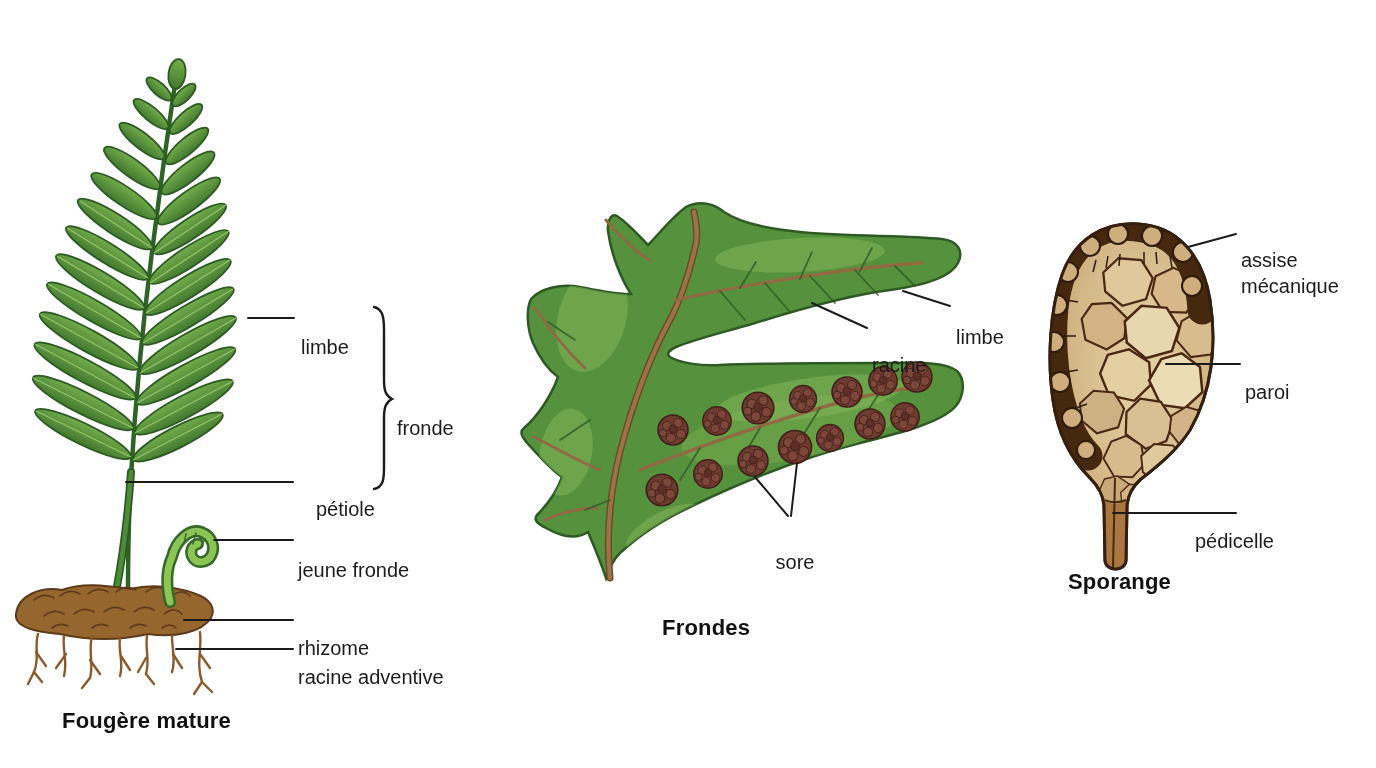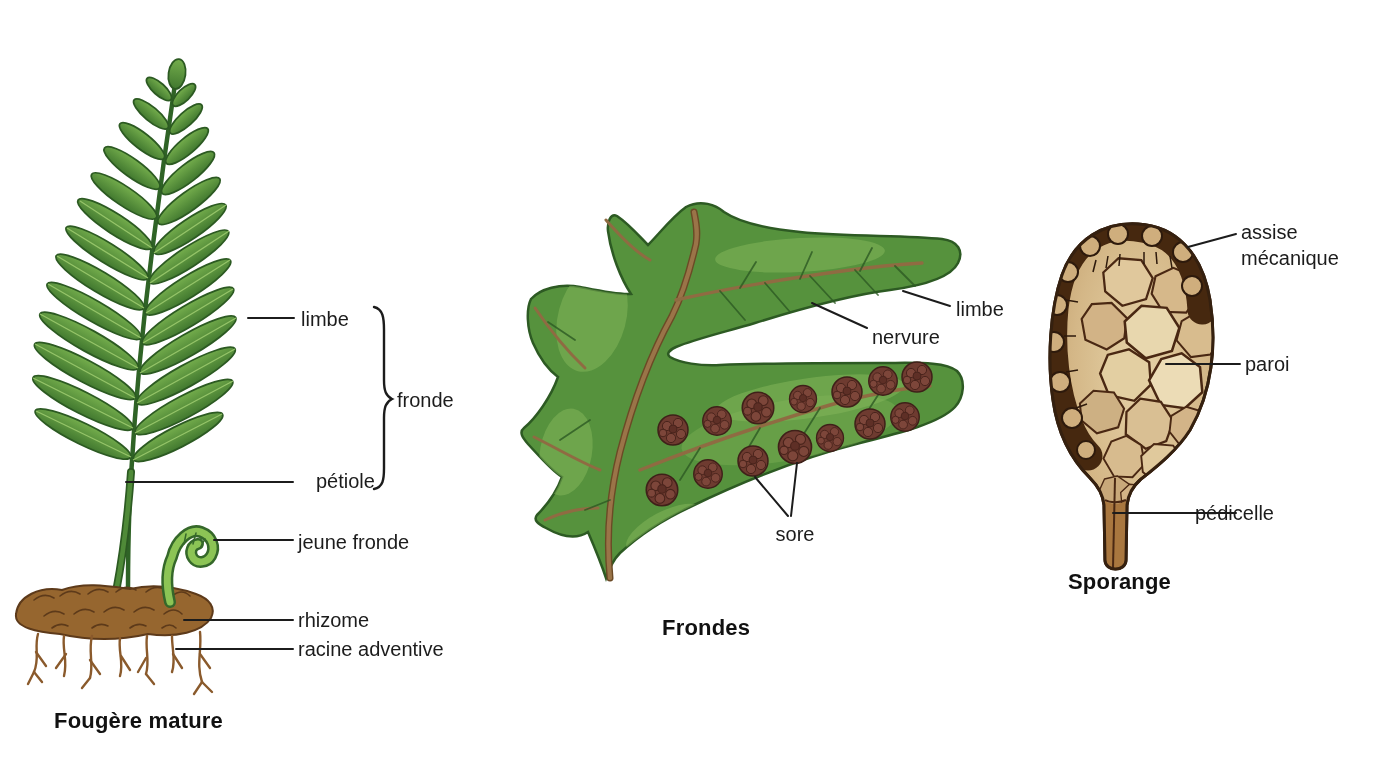--- a/index.html
+++ b/index.html
@@ -5,21 +5,21 @@
   html,body{margin:0;padding:0;}
   body{
     width:1376px;height:768px;position:relative;overflow:hidden;
     background:#ffffff;
     font-family:"Liberation Sans","DejaVu Sans",sans-serif;
     color:#1c1c1c;
   }
   .stage{position:absolute;left:0;top:0;width:1376px;height:768px;}
   svg.art{position:absolute;left:0;top:0;}
   .lbl{
-    position:absolute;font-size:20px;line-height:1.3;color:#1c1c1c;white-space:nowrap;
+    position:absolute;font-size:20px;line-height:1.3;color:#1c1c1c;white-space:nowrap;margin-top:28px;
   }
   .lbl.center{transform:translateX(-50%);text-align:center;}
   .lbl.wrap{white-space:normal;width:116px;}
   .ttl{
     position:absolute;font-size:22px;font-weight:700;color:#111;white-space:nowrap;
     letter-spacing:.2px;
   }
 </style>
 </head>
 <body>
@@ -298,24 +298,24 @@
   </g>
   <path d="M374,307 C383,309 384,318 384,330 L384,380 C384,391 386,396 392,399 C386,402 384,407 384,418 L384,468 C384,480 383,487 374,489" fill="none" stroke="#1c1c1c" stroke-width="2.4" stroke-linecap="round"></path>
 </svg>
 
 <div class="lbl" style="left:301px;top:306px">limbe</div>
 <div class="lbl" style="left:397px;top:387px">fronde</div>
 <div class="lbl" style="left:316px;top:468px">pétiole</div>
 <div class="lbl" style="left:298px;top:529px">jeune fronde</div>
 <div class="lbl" style="left:298px;top:607px">rhizome</div>
 <div class="lbl" style="left:298px;top:636px">racine adventive</div>
-<div class="ttl" style="left:54px;top:708px">Fougère mature</div>
+<div class="ttl" style="left:62px;top:708px">Fougère mature</div>
 
 <div class="lbl" style="left:956px;top:296px">limbe</div>
-<div class="lbl" style="left:872px;top:324px">nervure</div>
+<div class="lbl" style="left:872px;top:324px">racine</div>
 <div class="lbl center" style="left:795px;top:521px">sore</div>
 <div class="ttl" style="left:662px;top:615px">Frondes</div>
 
 <div class="lbl wrap" style="left:1241px;top:219px">assise mécanique</div>
 <div class="lbl" style="left:1245px;top:351px">paroi</div>
 <div class="lbl" style="left:1195px;top:500px">pédicelle</div>
 <div class="ttl" style="left:1068px;top:569px">Sporange</div>
 
 </div>
 

